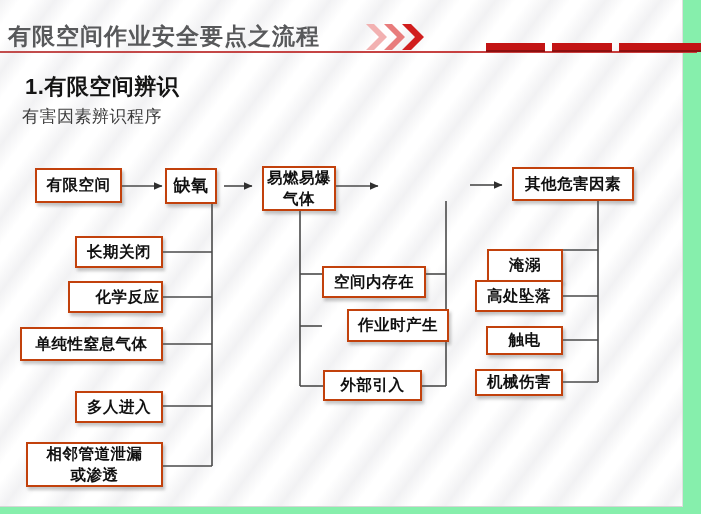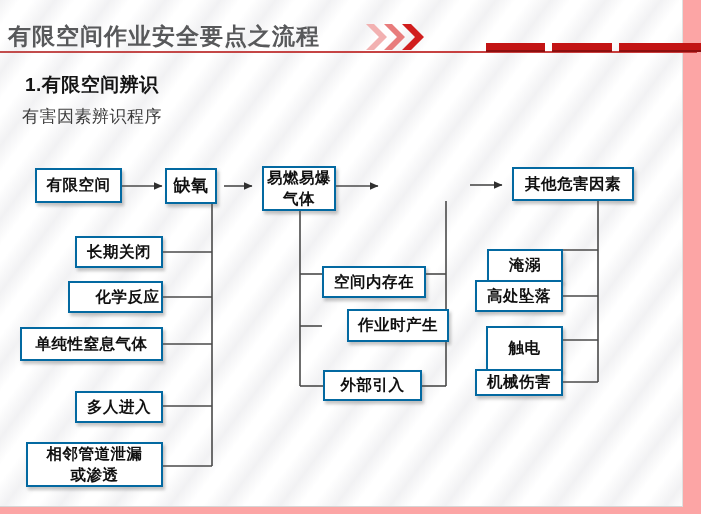--- a/index.html
+++ b/index.html
@@ -1,17 +1,17 @@
 <!DOCTYPE html>
 <html><head>
 <meta charset="utf-8">
 <style>
   html,body{margin:0;padding:0;background:#ffffff;}
   *{box-sizing:border-box;font-family:"Liberation Sans","DejaVu Sans",sans-serif;}
-  .screen{position:relative;width:701px;height:514px;background:#fca5a5;overflow:hidden;}
+  .screen{position:relative;width:701px;height:514px;background:#86efac;overflow:hidden;}
   .slide{
     position:absolute;left:0;top:0;width:683px;height:507px;
     background:
       repeating-linear-gradient(127deg,
         rgba(225,225,229,0.45) 0px,
         rgba(255,255,255,0) 16px,
         rgba(255,255,255,0) 26px,
         rgba(225,225,229,0.45) 44px);
     background-color:#ffffff;
     border-right:1px solid #e0e0e0;
@@ -24,29 +24,29 @@
   }
   .chevrons{position:absolute;left:366px;top:24px;width:62px;height:26px;}
   .red-underline{position:absolute;left:0;top:51px;width:697px;height:2px;
     background:linear-gradient(to right,#c24d4d,#c93a3a);}
   .dash{position:absolute;top:43px;height:9px;background:#c31414;border-bottom:2px solid #8e0f0f;}
   .dash1{left:486px;width:59px;}
   .dash2{left:552px;width:60px;}
   .dash3{left:619px;width:82px;}
   .section-heading{
     position:absolute;left:25px;top:72px;
-    font-size:19px;font-weight:bold;color:#141414;letter-spacing:0.5px;
+    font-size:22px;font-weight:bold;color:#141414;letter-spacing:0.5px;
   }
   .section-subheading{
     position:absolute;left:22px;top:105px;
     font-size:17px;font-weight:normal;color:#3c3c3c;letter-spacing:0.5px;
   }
   .lines-svg{position:absolute;left:0;top:0;width:701px;height:514px;pointer-events:none;}
   .node{
-    position:absolute;background:#ffffff;border:2px solid #0369a1;
+    position:absolute;background:#ffffff;border:2px solid #c2410c;
     display:flex;align-items:center;justify-content:center;text-align:center;
     font-weight:bold;color:#101010;font-size:15.5px;line-height:1.3;
     white-space:pre-line;box-shadow:2px 3px 3px rgba(90,90,90,0.35);
     letter-spacing:0.5px;
   }
 </style>
 </head>
 <body>
 
 <div class="screen">
@@ -118,15 +118,15 @@
   <div class="node" style="left:75px;top:391px;width:88px;height:32px;">多人进入</div>
   <div class="node" style="left:26px;top:442px;width:137px;height:45px;">相邻管道泄漏
 或渗透</div>
 
   <div class="node" style="left:322px;top:266px;width:104px;height:32px;">空间内存在</div>
   <div class="node" style="left:322px;top:309px;width:102px;height:33px;margin-left:25px;">作业时产生</div>
   <div class="node" style="left:323px;top:370px;width:99px;height:31px;">外部引入</div>
 
   <div class="node" style="left:487px;top:249px;width:76px;height:33px;">淹溺</div>
   <div class="node" style="left:475px;top:280px;width:88px;height:32px;">高处坠落</div>
-  <div class="node" style="left:486px;top:326px;width:77px;height:45px;">触电</div>
+  <div class="node" style="left:486px;top:326px;width:77px;height:29px;">触电</div>
   <div class="node" style="left:475px;top:369px;width:88px;height:27px;">机械伤害</div>
 </div>
 
 </body></html>

